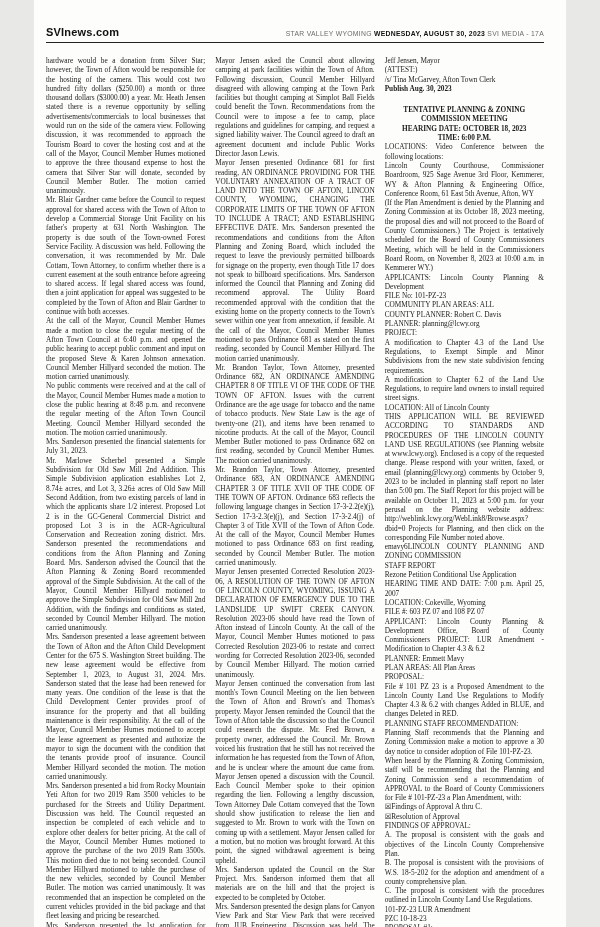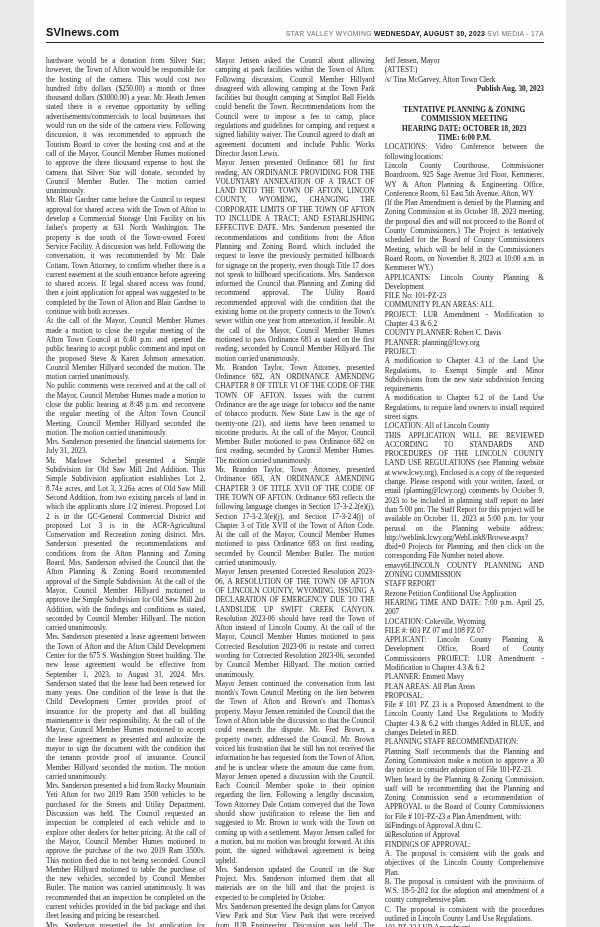--- a/index.html
+++ b/index.html
@@ -27,21 +27,21 @@
   section.col{flex:1 1 0;min-width:0;}
   .para{
     margin:0;
     font-family:"Liberation Serif","DejaVu Serif",serif;
     font-size:7.3px;line-height:9.3px;
     text-align:justify;text-justify:inter-word;
     overflow-wrap:break-word;
     color:#1c1c1c;
   }
   .para.line{text-align:left;}
-  .para.publish{text-align:right;font-weight:bold;margin-bottom:5px;}
+  .para.publish{text-align:left;font-weight:bold;margin-bottom:5px;}
   .para.center-bold{text-align:center;font-weight:bold;}
   .para.gap-top{margin-top:12px;}
 </style>
 </head>
 <body>
 
 <div class="page">
   <header class="masthead">
     <div class="site">SVInews.com</div>
     <div class="dateline"><span>STAR VALLEY WYOMING </span><b>WEDNESDAY, AUGUST 30, 2023</b><span> SVI MEDIA - 17A</span></div>
@@ -78,21 +78,20 @@
         <p class="para publish">Publish Aug. 30, 2023</p>
         <p class="para center-bold gap-top">TENTATIVE PLANNING &amp; ZONING COMMISSION MEETING</p>
         <p class="para center-bold">HEARING DATE: OCTOBER 18, 2023</p>
         <p class="para center-bold">TIME: 6:00 P.M.</p>
         <p class="para">LOCATIONS: Video Conference between the following locations:</p>
         <p class="para">Lincoln County Courthouse, Commissioner Boardroom, 925 Sage Avenue 3rd Floor, Kemmerer, WY &amp; Afton Planning &amp; Engineering Office, Conference Room, 61 East 5th Avenue, Afton, WY</p>
         <p class="para">(If the Plan Amendment is denied by the Planning and Zoning Commission at its October 18, 2023 meeting, the proposal dies and will not proceed to the Board of County Commissioners.) The Project is tentatively scheduled for the Board of County Commissioners Meeting, which will be held in the Commissioners Board Room, on November 8, 2023 at 10:00 a.m. in Kemmerer WY.)</p>
         <p class="para">APPLICANTS: Lincoln County Planning &amp; Development</p>
         <p class="para">FILE No: 101-PZ-23</p>
         <p class="para">COMMUNITY PLAN AREAS: ALL</p>
-        <p class="para">PROJECT: LUR Amendment - Modification to Chapter 4.3 &amp; 6.2</p>
         <p class="para">COUNTY PLANNER: Robert C. Davis</p>
         <p class="para">PLANNER: planning@lcwy.org</p>
         <p class="para">PROJECT:</p>
         <p class="para">A modification to Chapter 4.3 of the Land Use Regulations, to Exempt Simple and Minor Subdivisions from the new state subdivision fencing requirements.</p>
         <p class="para">A modification to Chapter 6.2 of the Land Use Regulations, to require land owners to install required street signs.</p>
         <p class="para">LOCATION: All of Lincoln County</p>
         <p class="para">THIS APPLICATION WILL BE REVIEWED ACCORDING TO STANDARDS AND PROCEDURES OF THE LINCOLN COUNTY LAND USE REGULATIONS (see Planning website at www.lcwy.org). Enclosed is a copy of the requested change. Please respond with your written, faxed, or email (planning@lcwy.org) comments by October 9, 2023 to be included in planning staff report no later than 5:00 pm. The Staff Report for this project will be available on October 11, 2023 at 5:00 p.m. for your perusal on the Planning website address: http://weblink.lcwy.org/WebLink8/Browse.aspx?dbid=0 Projects for Planning, and then click on the corresponding File Number noted above.</p>
         <p class="para">emavy6LINCOLN COUNTY PLANNING AND ZONING COMMISSION</p>
         <p class="para">STAFF REPORT</p>
         <p class="para">Rezone Petition Conditional Use Application</p>

